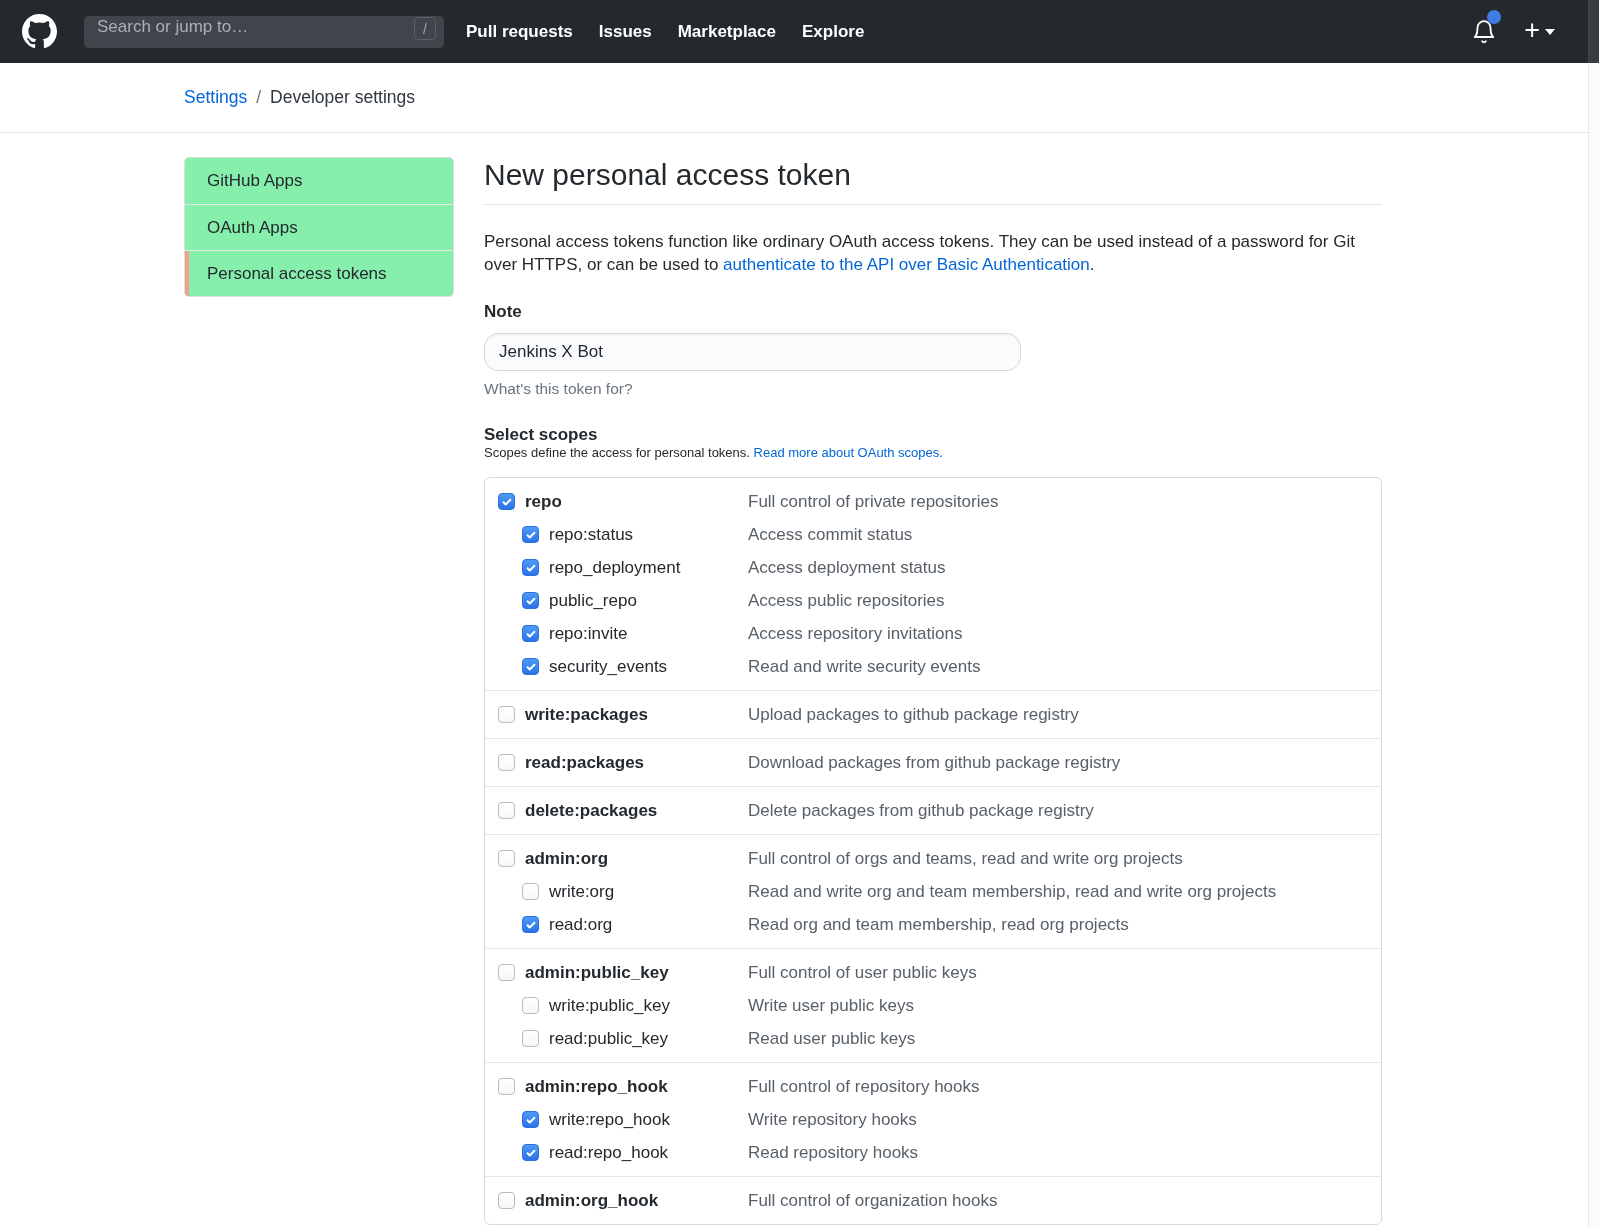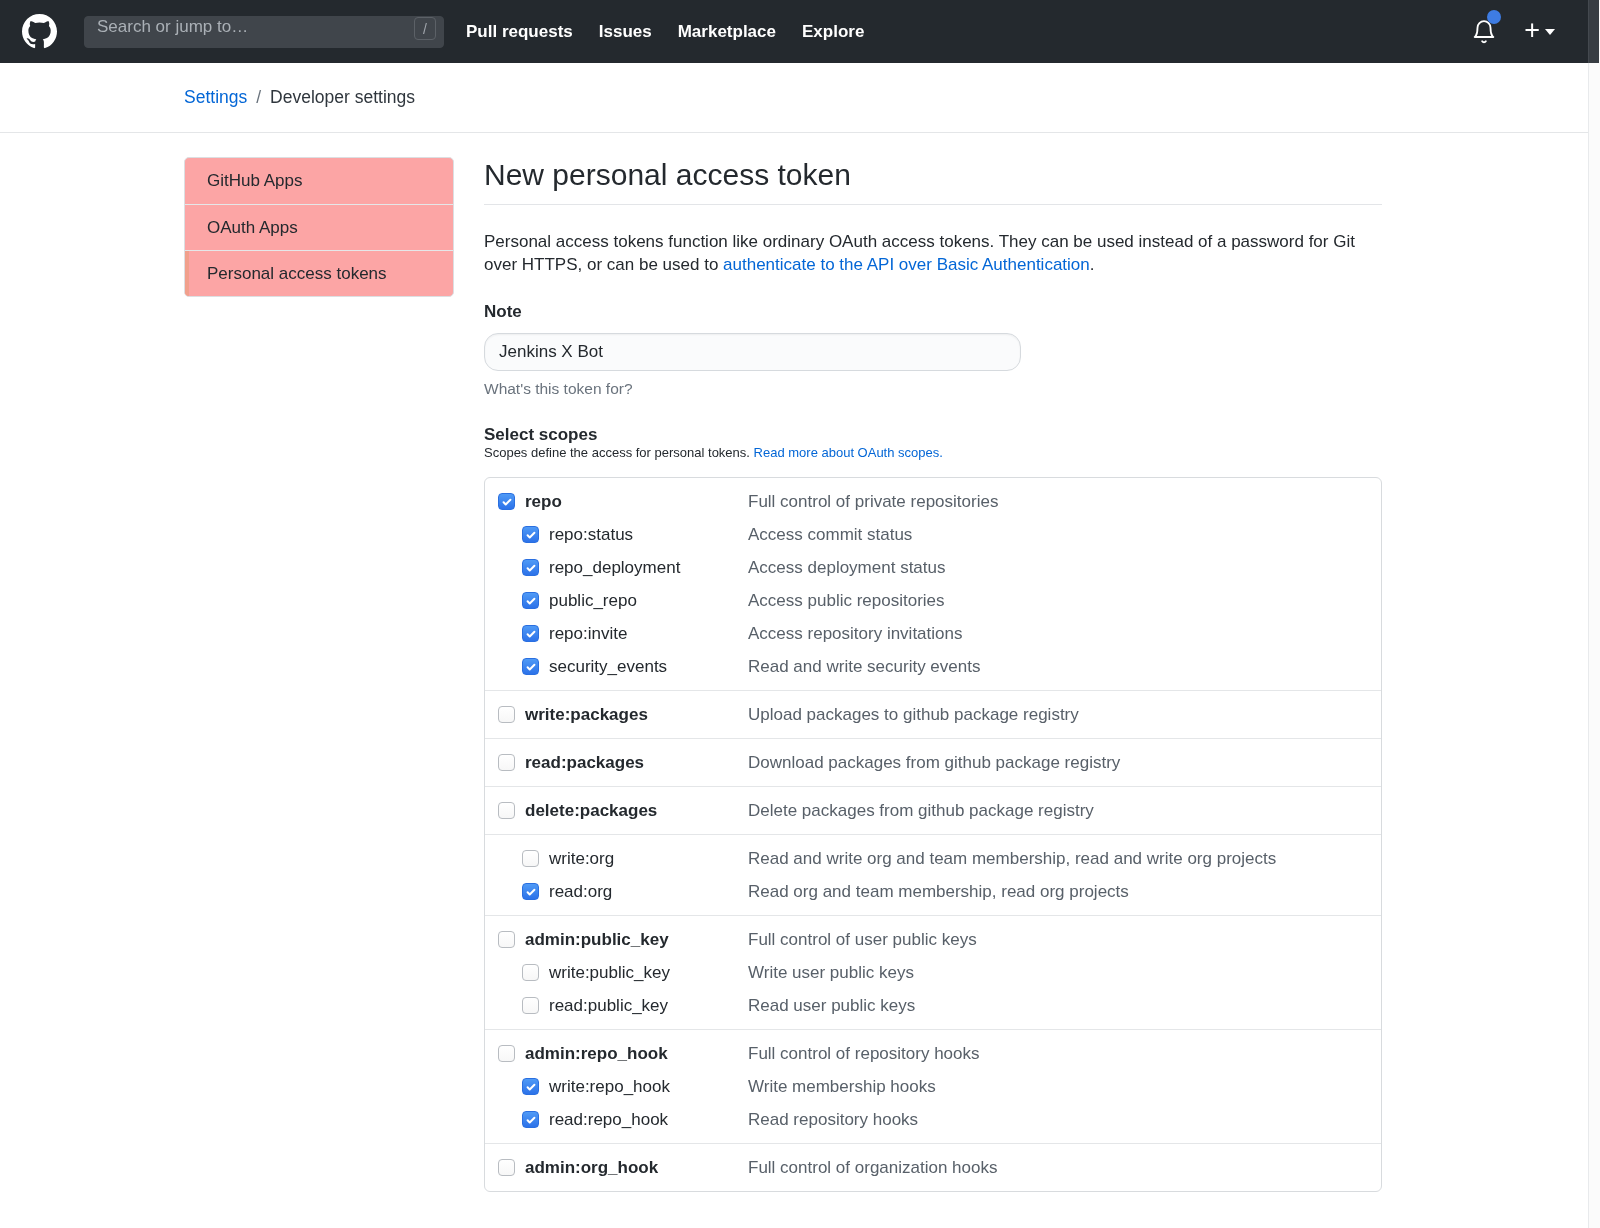--- a/index.html
+++ b/index.html
@@ -33,21 +33,21 @@
   .scroll-strip .dark { width:100%; height:63px; background:#383d43; border-left:1px solid #44494f; margin-left:-1px; }
 
   
   .crumb-bar { position:absolute; left:0; top:63px; width:1588px; height:70px; background:#fff;
     border-bottom:1px solid #e4e6e8; display:flex; align-items:center; padding-left:184px; font-size:17.5px; }
   .crumb-bar a { color:#0366d6; text-decoration:none; cursor:pointer; }
   .crumb-sep { color:#6a737d; margin:0 9px; }
   .crumb-cur { color:#2f363d; }
 
   
-  .sidebar { position:absolute; left:184px; top:157px; width:270px; background:#fca5a5;
+  .sidebar { position:absolute; left:184px; top:157px; width:270px; background:#86efac;
     border:1px solid #dcdfe2; border-radius:5px; overflow:hidden; }
   .side-item { position:relative; height:46px; display:flex; align-items:center; padding-left:22px;
     font-size:17px; color:#24292e; cursor:pointer; border-top:1px solid #e5e7e9; }
   .side-item:first-child { border-top:none; }
   .side-item.active::before { content:""; position:absolute; left:0; top:0; bottom:0; width:4px; background:#f1a08c; }
 
   
   .main { position:absolute; left:484px; top:133px; width:898px; }
   .page-title { margin-top:25px; font-size:30px; font-weight:400; color:#24292e;
     padding-bottom:12px; border-bottom:1px solid #e3e5e8; }
@@ -244,20 +244,27 @@
       <div class="scope-group">
   <div class="scope-row parent">
     <div class="scope-cell1">
       <span class="cb unchecked"></span>
       <span class="scope-name">delete:packages</span>
     </div>
     <span class="scope-desc">Delete packages from github package registry</span>
   </div>
 </div>
       <div class="scope-group">
+  <div class="scope-row parent">
+    <div class="scope-cell1">
+      <span class="cb unchecked"></span>
+      <span class="scope-name">admin:org</span>
+    </div>
+    <span class="scope-desc">Full control of orgs and teams, read and write org projects</span>
+  </div>
 
   <div class="scope-row sub">
     <div class="scope-cell1">
       <span class="cb unchecked"></span>
       <span class="scope-name">write:org</span>
     </div>
     <span class="scope-desc">Read and write org and team membership, read and write org projects</span>
   </div>
 
   <div class="scope-row sub">
@@ -308,21 +315,21 @@
 
   <div class="scope-row sub">
     <div class="scope-cell1">
       <span class="cb checked">
               <svg viewBox="0 0 14 14">
                 <path d="M3 7.3l2.5 2.6L11 4.3" stroke="#fff" stroke-width="2.3" fill="none" stroke-linecap="round" stroke-linejoin="round"></path>
               </svg>
             </span>
       <span class="scope-name">write:repo_hook</span>
     </div>
-    <span class="scope-desc">Write membership hooks</span>
+    <span class="scope-desc">Write repository hooks</span>
   </div>
 
   <div class="scope-row sub">
     <div class="scope-cell1">
       <span class="cb checked">
               <svg viewBox="0 0 14 14">
                 <path d="M3 7.3l2.5 2.6L11 4.3" stroke="#fff" stroke-width="2.3" fill="none" stroke-linecap="round" stroke-linejoin="round"></path>
               </svg>
             </span>
       <span class="scope-name">read:repo_hook</span>

